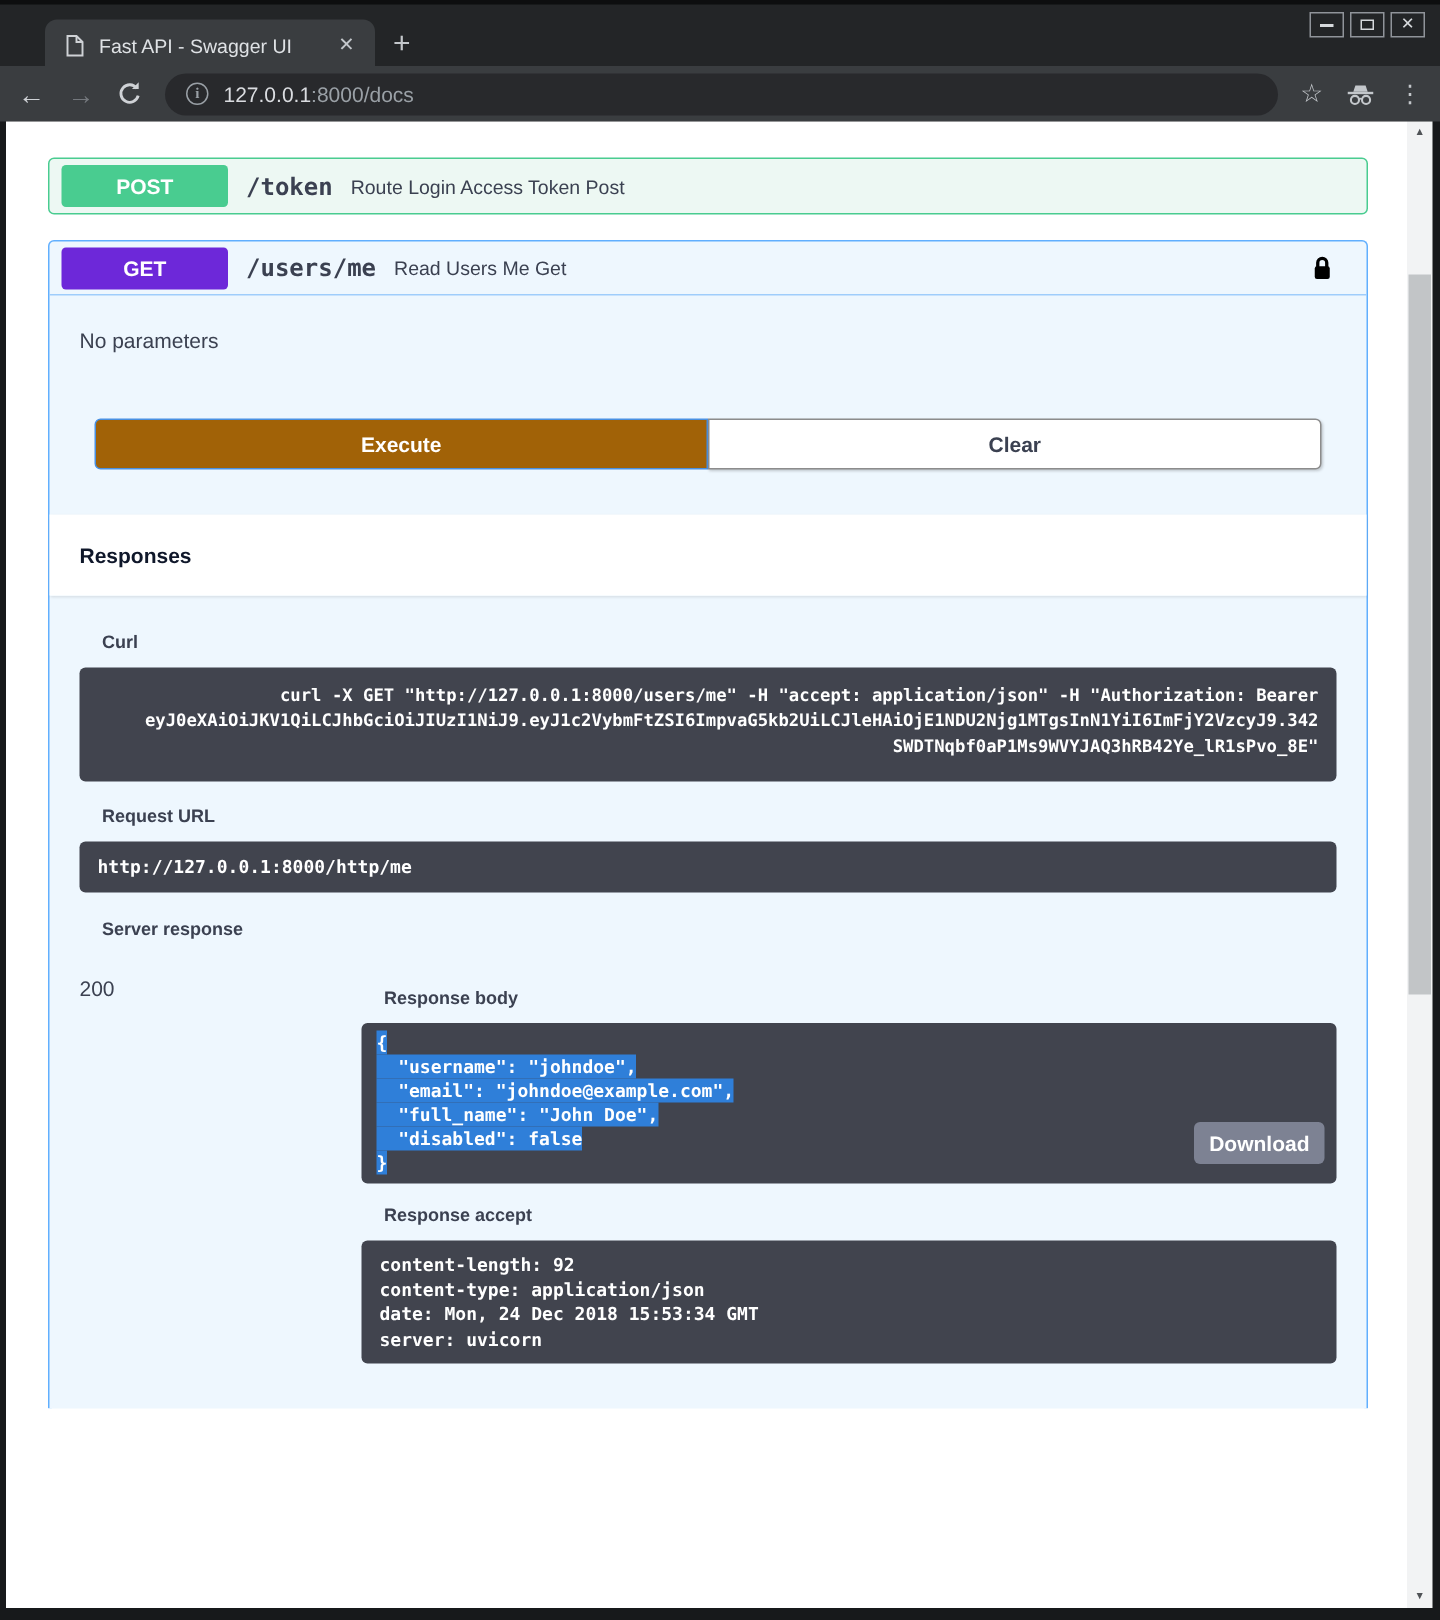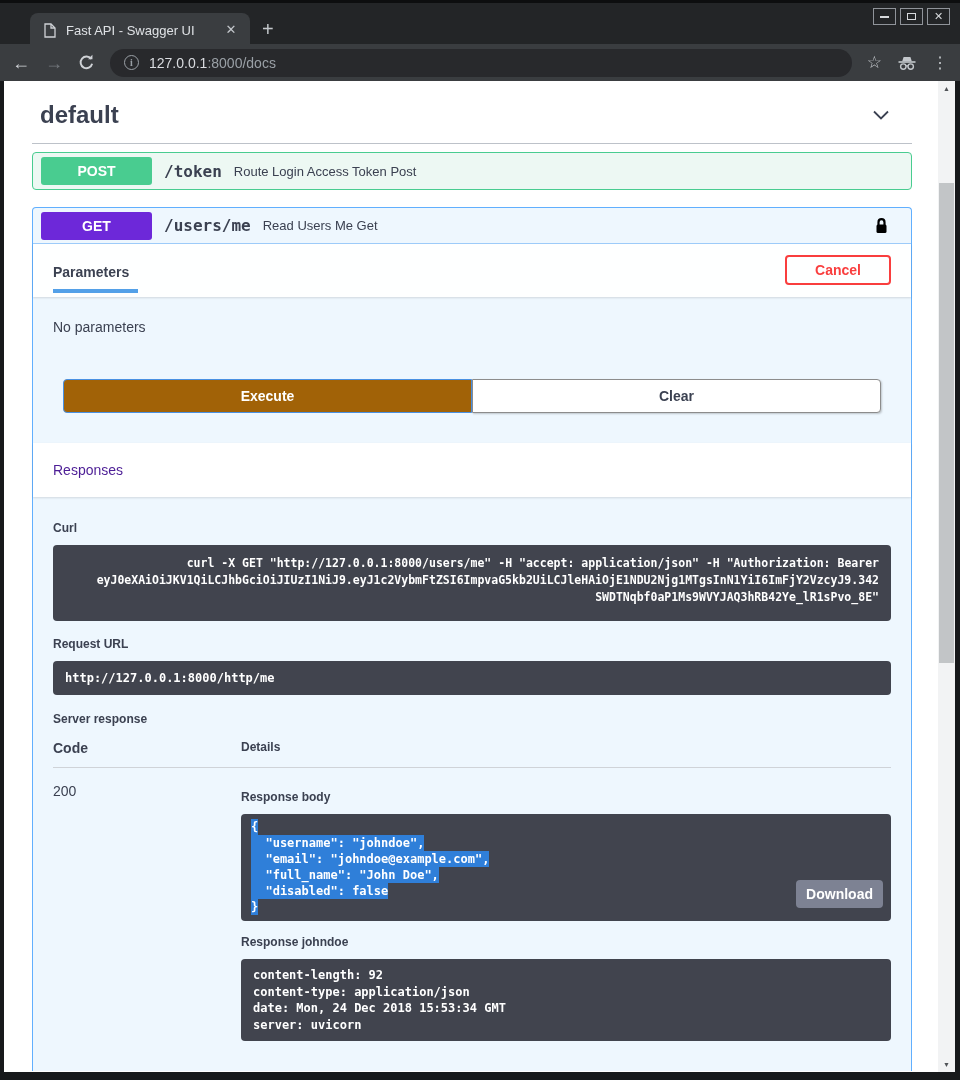--- a/index.html
+++ b/index.html
@@ -60,24 +60,24 @@
                 padding:5px 28px; border-radius:4px; margin-bottom:12px; }
 
   .no-params { padding:22px 20px 0; font-size:14px; }
   .exec-row { display:flex; padding:44px 30px 30px; }
   .btn-execute { flex:1; background:#a16207; border:1px solid #4990e2; color:#fff; font-weight:700; font-size:14px;
                  padding:8px 0; border-radius:4px 0 0 4px; text-align:center; }
   .btn-clear { flex:1; background:#fff; border:1px solid #8c8c8c; color:#3b4151; font-weight:700; font-size:14px;
                padding:8px 0; border-radius:0 4px 4px 0; text-align:center; box-shadow:1px 1px 2px rgba(0,0,0,.2); }
 
   .resp-band { background:rgba(255,255,255,.95); box-shadow:0 1px 2px rgba(0,0,0,.12);
-               padding:19px 20px; font-weight:400; font-size:14px; color:#4c1d95; }
+               padding:19px 20px; font-weight:700; font-size:14px; color:#0f172a; }
   .resp-inner { padding:24px 20px 30px; }
 
-  .block-label { font-size:12px; font-weight:700; color:#3b4151; margin-bottom:10px; }
+  .block-label { font-size:12px; font-weight:700; color:#3b4151; margin-bottom:10px;margin-left:15px; }
   .codeblock { background:#41444e; border-radius:4px; color:#fff; font-family:"DejaVu Sans Mono", monospace;
                font-weight:700; }
   .curl-block { height:76px; padding:10px 12px; font-size:11.5px; line-height:17px; margin-bottom:16px;
                 word-break:break-all;text-align:right; }
   .url-block { padding:9px 12px; font-size:12px; line-height:16px; margin-bottom:17px; }
 
   .srv-head { display:grid; grid-template-columns:188px 1fr; padding-bottom:11px; border-bottom:1px solid #cfd3d8; margin-top:14px; }
   .col-big { font-size:14px; font-weight:700; color:#3b4151; }
   .col-small { font-size:12px; font-weight:700; color:#3b4151; }
   .srv-row { display:grid; grid-template-columns:188px 1fr; padding-top:15px; }
@@ -145,26 +145,20 @@
       <circle cx="6.3" cy="11.6" r="2.7" fill="none" stroke="#c3c7cb" stroke-width="1.4"></circle>
       <circle cx="13.7" cy="11.6" r="2.7" fill="none" stroke="#c3c7cb" stroke-width="1.4"></circle>
       <path d="M9 11.2 q1 -0.9 2 0" fill="none" stroke="#c3c7cb" stroke-width="1.2"></path>
     </svg>
     <span class="dots-ic">⋮</span>
   </div>
 
   <div class="page">
     <div class="swagger">
 
-      <div class="tag-head">
-        <span class="tag-title">default</span>
-        <svg width="18" height="11" viewBox="0 0 18 11">
-          <path d="M2 1.5 L9 8.5 L16 1.5" fill="none" stroke="#3b4151" stroke-width="1.8"></path>
-        </svg>
-      </div>
 
       <div class="opblock op-post">
         <div class="summary">
           <span class="method m-post">POST</span>
           <span class="path">/token</span>
           <span class="op-desc">Route Login Access Token Post</span>
         </div>
       </div>
 
       <div class="opblock op-get">
@@ -173,24 +167,20 @@
           <span class="path">/users/me</span>
           <span class="op-desc">Read Users Me Get</span>
           <span class="lock">
             <svg width="15" height="18" viewBox="0 0 15 18">
               <path d="M4.5 8 V5.2 a3 3 0 0 1 6 0 V8" fill="none" stroke="#000" stroke-width="2.2"></path>
               <rect x="2.5" y="7.5" width="10" height="8.5" rx="1.5" fill="#000"></rect>
             </svg>
           </span>
         </div>
 
-        <div class="section-head">
-          <span class="tab-item">Parameters</span>
-          <button class="btn-cancel">Cancel</button>
-        </div>
 
         <div class="no-params">No parameters</div>
 
         <div class="exec-row">
           <button class="btn-execute">Execute</button>
           <button class="btn-clear">Clear</button>
         </div>
 
         <div class="resp-band">Responses</div>
 
@@ -200,40 +190,36 @@
             <div class="ln">curl -X GET "http://127.0.0.1:8000/users/me" -H "accept: application/json" -H "Authorization: Bearer</div>
             <div class="ln">eyJ0eXAiOiJKV1QiLCJhbGciOiJIUzI1NiJ9.eyJ1c2VybmFtZSI6ImpvaG5kb2UiLCJleHAiOjE1NDU2Njg1MTgsInN1YiI6ImFjY2VzcyJ9.342</div>
             <div class="ln">SWDTNqbf0aP1Ms9WVYJAQ3hRB42Ye_lR1sPvo_8E"</div>
           </div>
 
           <div class="block-label">Request URL</div>
           <div class="codeblock url-block">http://127.0.0.1:8000/http/me</div>
 
           <div class="block-label">Server response</div>
 
-          <div class="srv-head">
-            <span class="col-big">Code</span>
-            <span class="col-small">Details</span>
-          </div>
 
           <div class="srv-row">
             <span class="status-code">200</span>
             <div>
               <div class="block-label rb-label">Response body</div>
               <div class="codeblock body-block">
                 <div class="ln"><span class="hl">{</span></div>
                 <div class="ln"><span class="hl">  "username": "johndoe",</span></div>
                 <div class="ln"><span class="hl">  "email": "johndoe@example.com",</span></div>
                 <div class="ln"><span class="hl">  "full_name": "John Doe",</span></div>
                 <div class="ln"><span class="hl">  "disabled": false</span></div>
                 <div class="ln"><span class="hl">}</span></div>
                 <button class="btn-download">Download</button>
               </div>
 
-              <div class="block-label">Response johndoe</div>
+              <div class="block-label">Response accept</div>
               <div class="codeblock headers-block">
                 <div class="ln">content-length: 92</div>
                 <div class="ln">content-type: application/json</div>
                 <div class="ln">date: Mon, 24 Dec 2018 15:53:34 GMT</div>
                 <div class="ln">server: uvicorn</div>
               </div>
             </div>
           </div>
 
         </div>

